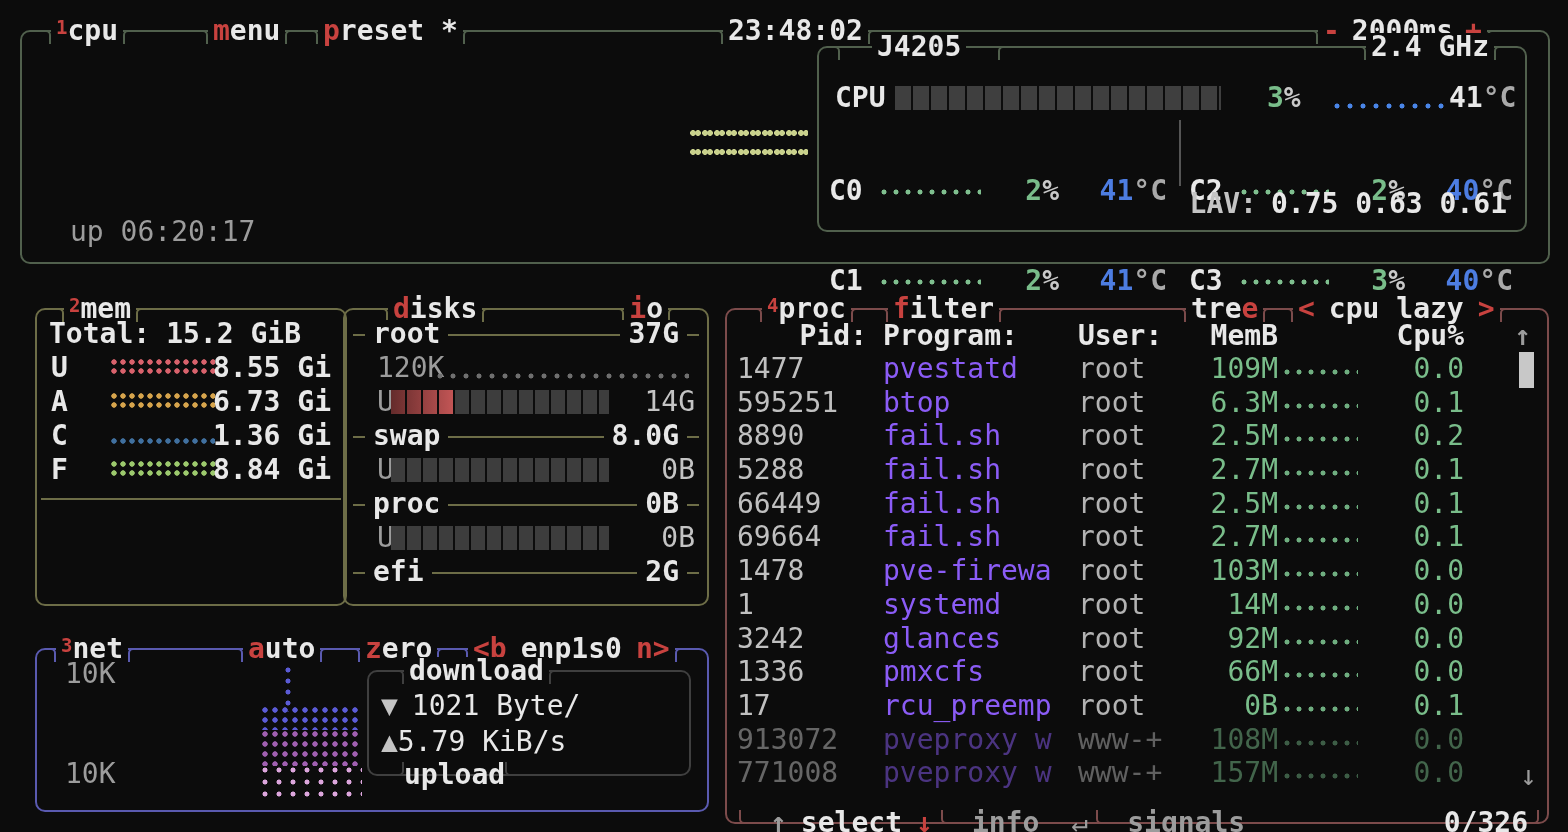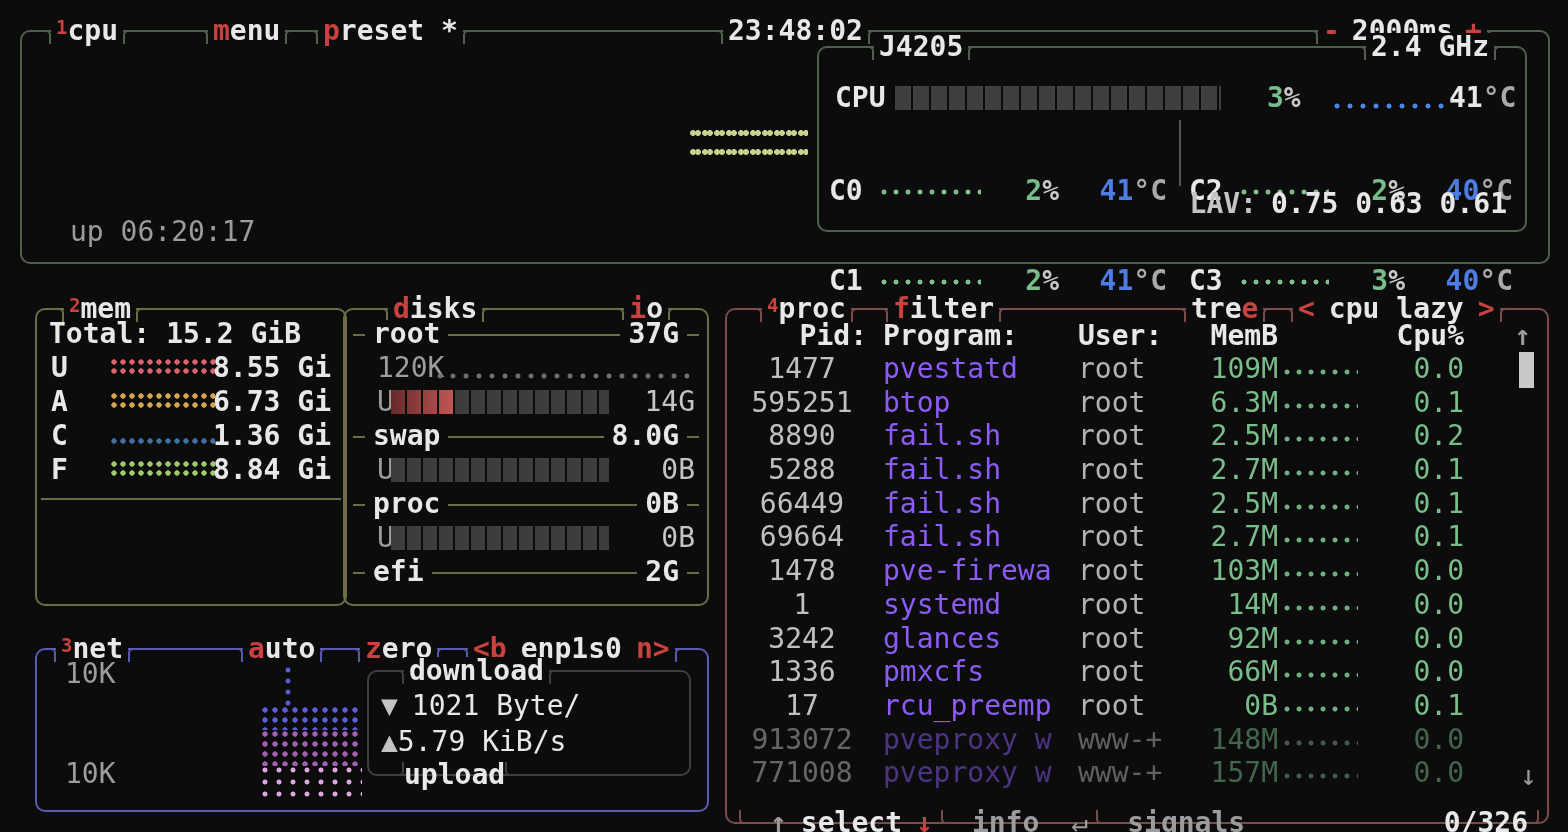--- a/index.html
+++ b/index.html
@@ -35,21 +35,21 @@
                              radial-gradient(circle at 3px 5px,var(--dc) 2.6px,transparent 3.2px);
             background-position:0 0,5px 0;background-size:12px 19px;}
   
   .dsec{position:absolute;display:flex;left:8px;right:8px;}
   .dsec .ln{border-top:2px solid var(--bc);margin-top:14px;}
   .dsec .dash{width:12px;border-top:2px solid var(--bc);margin-top:14px;}
   .dsec .ln.grow{flex:1;}
   .dsec .lbl{padding:0 8px;background:#0c0c0c;}
   
   .prow{display:flex;height:33.7px;line-height:33.7px;align-items:center;}
-  .prow .pid{width:130px;text-align:center;color:#c0c0c0;}
+  .prow .pid{width:130px;text-align:left;color:#c0c0c0;}
   .prow .prog{width:195px;margin-left:16px;color:#8b5cf6;}
   .prow .usr{width:112px;color:#b3b3b3;}
   .prow .memv{width:88px;text-align:right;color:#79bd8a;}
   .prow .pdots{width:86px;position:relative;height:100%;}
   .prow .pdots .dots{left:6px;top:16px;width:74px;height:9px;--dc:#6fae80;}
   .prow .cpuv{width:100px;text-align:right;color:#79bd8a;}
   .prow.dim{opacity:.5;}
   .core-row{display:flex;height:34px;line-height:34px;}
   .core-row .cname{width:48px;}
   .core-row .cdots{position:relative;width:112px;}
@@ -87,21 +87,21 @@
     <div class="btitle" style="left:1285px;">
       <div class="hk hk-l"></div>
       <div class="lbl b"><span class="rd b">-</span><span class="w b" style="padding:0 12px;">2000ms</span><span class="rd b">+</span></div>
       <div class="hk hk-r"></div>
     </div>
 
     <div class="abs g" style="left:28px;top:186px;">up 06:20:17</div>
     <div class="dots dbraille" style="--dc:#c9d18c;left:668px;top:96px;width:118px;height:40px;"></div>
 
     <div class="box" style="--bc:#51604d;left:795px;top:14px;width:706px;height:182px;">
-      <div class="btitle" style="left:44px;">
+      <div class="btitle" style="left:10px;gap:32px;">
         <div class="hk hk-l"></div>
         <div class="lbl b w">J4205</div>
         <div class="hk hk-r"></div>
       </div>
       <div class="btitle" style="right:20px;">
         <div class="hk hk-l"></div>
         <div class="lbl b w">2.4 GHz</div>
         <div class="hk hk-r"></div>
       </div>
 
@@ -385,21 +385,21 @@
     <span class="pid">17</span>
     <span class="prog">rcu_preemp</span>
     <span class="usr">root</span>
     <span class="memv">0B</span>
     <span class="pdots"><span class="dots d1"></span></span>
     <span class="cpuv">0.1</span>
   </div><div class="prow dim">
     <span class="pid">913072</span>
     <span class="prog">pveproxy w</span>
     <span class="usr">www-+</span>
-    <span class="memv">148M</span>
+    <span class="memv">108M</span>
     <span class="pdots"><span class="dots d1"></span></span>
     <span class="cpuv">0.0</span>
   </div><div class="prow dim">
     <span class="pid">771008</span>
     <span class="prog">pveproxy w</span>
     <span class="usr">www-+</span>
     <span class="memv">157M</span>
     <span class="pdots"><span class="dots d1"></span></span>
     <span class="cpuv">0.0</span>
   </div></div>

